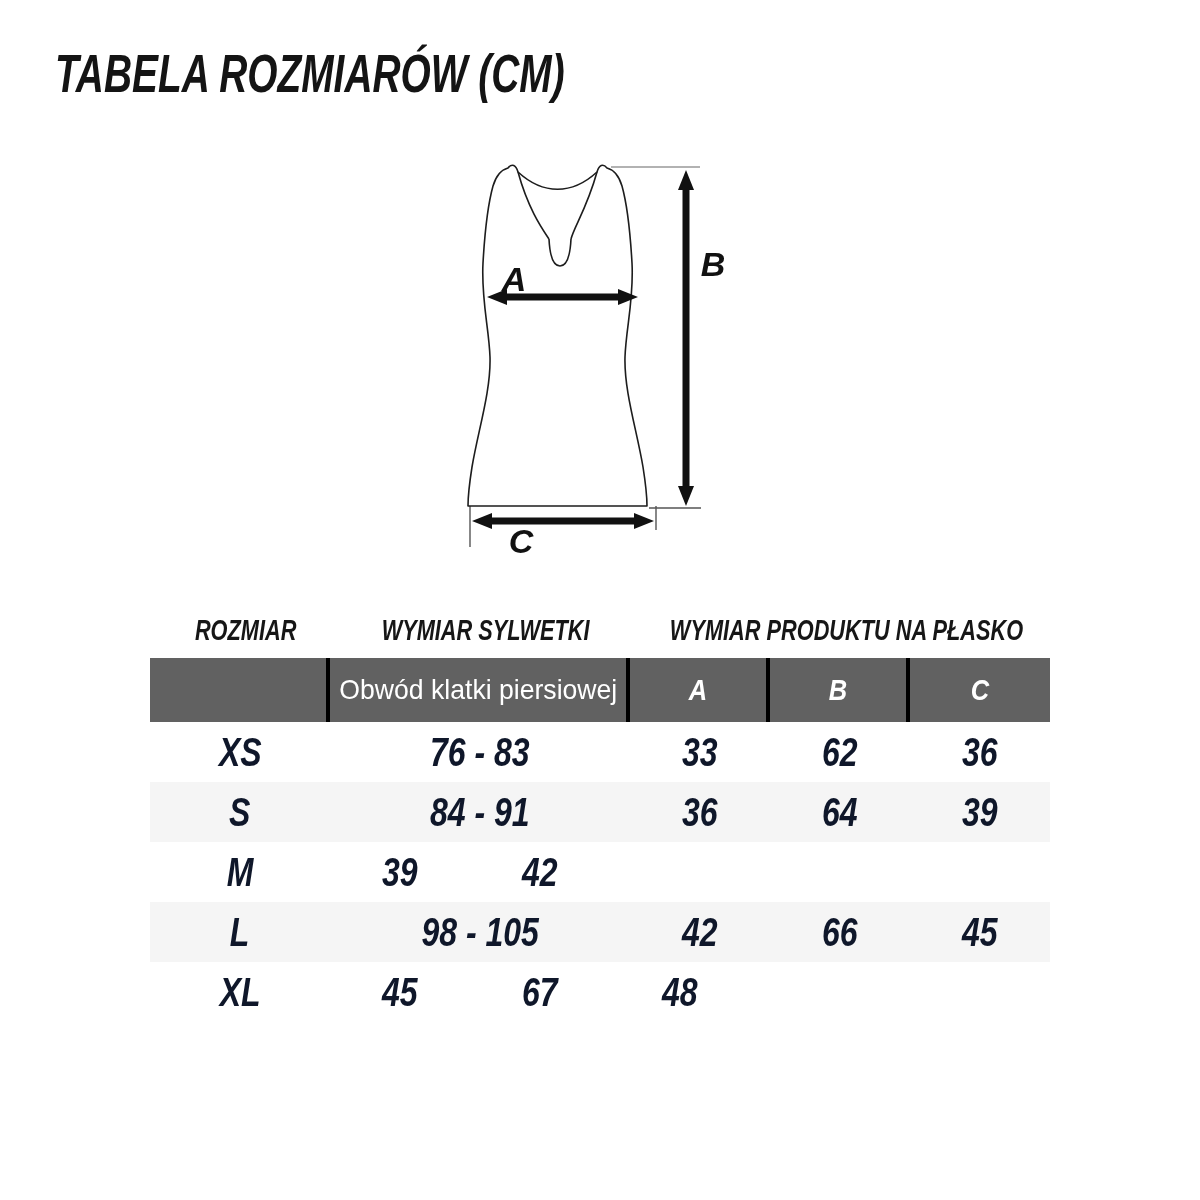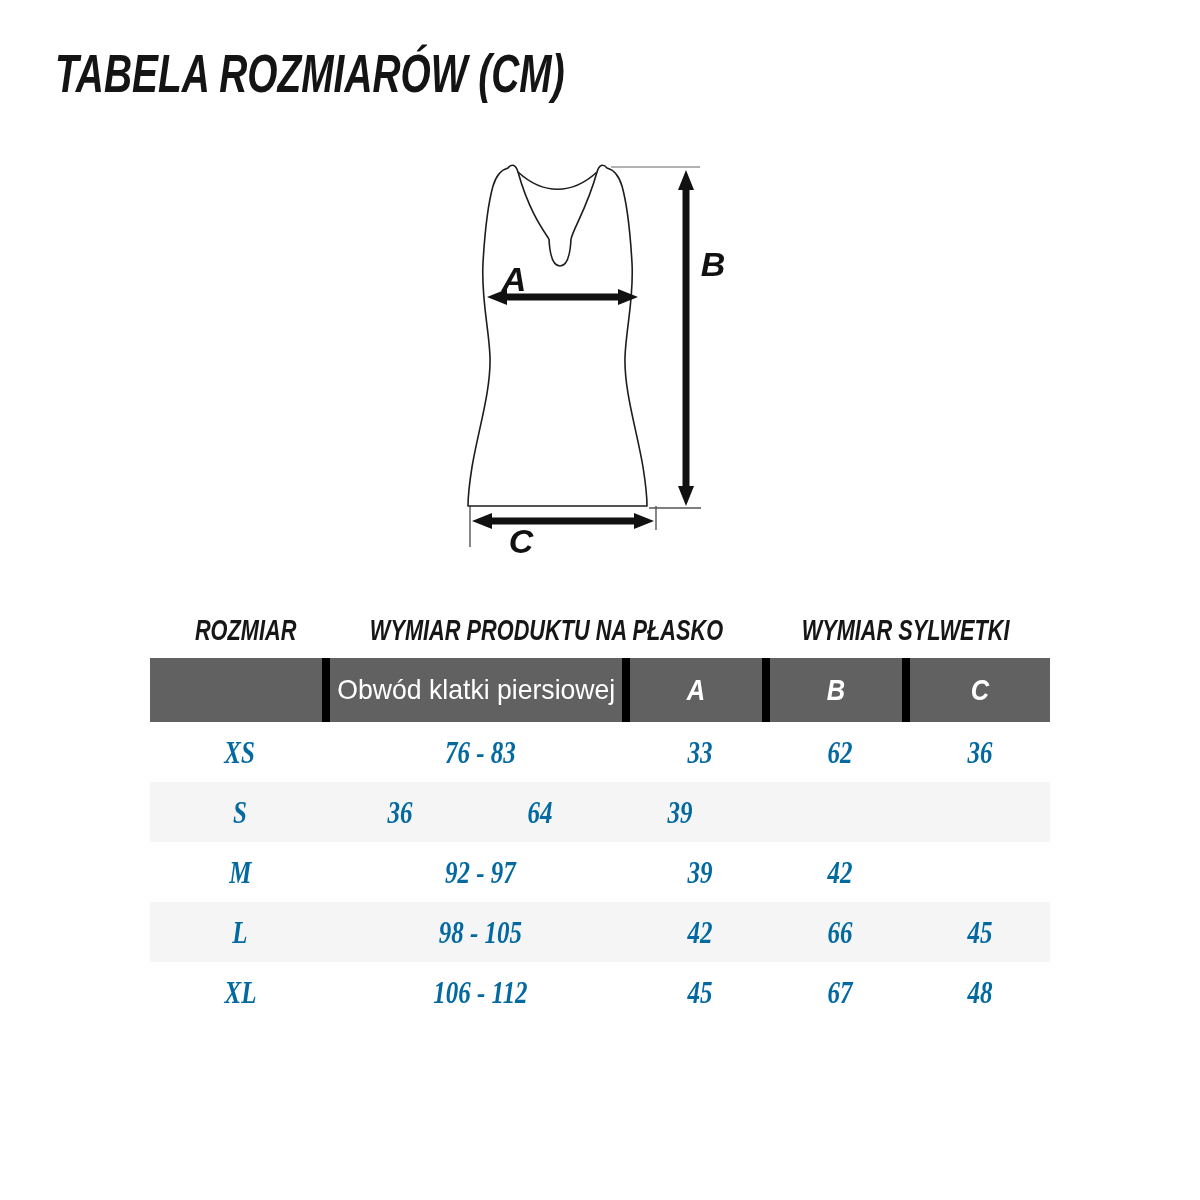--- a/index.html
+++ b/index.html
@@ -14,28 +14,28 @@
   .gheaders{position:absolute;left:156px;top:604px;width:900px;height:52px;display:flex;}
   .gh{display:flex;align-items:center;justify-content:center;font-weight:700;font-style:italic;font-size:29px;color:#161616;}
   .gh span{display:inline-block;transform:scaleX(.75);white-space:nowrap;}
   .gh1{width:180px;}.gh2{width:300px;}.gh3{width:420px;}
 
   .table{position:absolute;left:150px;top:658px;width:900px;}
   .cell{display:flex;align-items:center;justify-content:center;box-sizing:border-box;}
   .c1{width:180px;}.c2{width:300px;}.c3{width:140px;}.c4{width:140px;}.c5{width:140px;}
 
   .thead{display:flex;height:64px;}
-  .thead .cell{background:#616161;color:#ffffff;border-right:8px solid #000000;}
+  .thead .cell{background:#616161;color:#ffffff;border-right:4px solid #000000;}
   .thead .cell:last-child{border-right:none;}
   .thead .chest-label{font-size:28px;font-weight:400;}
   .thead .chest-label span{display:inline-block;transform:scaleX(.95);white-space:nowrap;}
   .thead .abc{font-size:30px;font-weight:700;font-style:italic;}
   .thead .abc span{display:inline-block;transform:scaleX(.85);}
 
-  .row{display:flex;height:60px;font-size:32px;font-weight:700;font-style:italic;color:#0369a1;font-family:Liberation Serif, serif;}
+  .row{display:flex;height:60px;font-size:41px;font-weight:700;font-style:italic;color:#0f172a;}
   .row span{display:inline-block;transform:scaleX(.78);white-space:nowrap;}
   .row.stripe{background:#f5f5f5;}
 
   .svg-label{font-family:"Liberation Sans",sans-serif;font-style:italic;font-weight:bold;font-size:34px;fill:#111;text-anchor:middle;}
 </style>
 </head>
 <body>
 
 <div class="canvas">
 
@@ -90,25 +90,25 @@
 
     <text class="svg-label" x="514" y="291">A</text>
     <text class="svg-label" x="713" y="276">B</text>
     <text class="svg-label" x="521" y="553">C</text>
   </svg>
 
   <div class="gheaders">
     <div class="gh gh1">
       <span>ROZMIAR</span>
     </div>
+    <div class="gh gh2">
+      <span>WYMIAR SYLWETKI</span>
+    </div>
     <div class="gh gh3">
       <span>WYMIAR PRODUKTU NA PŁASKO</span>
-    </div>
-    <div class="gh gh2">
-      <span>WYMIAR SYLWETKI</span>
     </div>
   </div>
 
   <div class="table">
     <div class="thead">
       <div class="cell c1"></div>
       <div class="cell c2 chest-label">
         <span>Obwód klatki piersiowej</span>
       </div>
       <div class="cell c3 abc">
@@ -137,37 +137,37 @@
         </div>
       <div class="cell c5">
           <span>36</span>
         </div>
     </div>
 
     <div class="row stripe">
       <div class="cell c1">
           <span>S</span>
         </div>
+      <div class="cell c2">
+          <span>84 - 91</span>
+        </div>
       <div class="cell c3">
           <span>36</span>
         </div>
       <div class="cell c4">
           <span>64</span>
         </div>
       <div class="cell c5">
           <span>39</span>
         </div>
     </div>
 
     <div class="row">
       <div class="cell c1">
           <span>M</span>
-        </div>
-      <div class="cell c2">
-          <span>92 - 97</span>
         </div>
       <div class="cell c3">
           <span>39</span>
         </div>
       <div class="cell c5">
           <span>42</span>
         </div>
     </div>
 
     <div class="row stripe">
@@ -185,23 +185,20 @@
         </div>
       <div class="cell c5">
           <span>45</span>
         </div>
     </div>
 
     <div class="row">
       <div class="cell c1">
           <span>XL</span>
         </div>
-      <div class="cell c2">
-          <span>106 - 112</span>
-        </div>
       <div class="cell c3">
           <span>45</span>
         </div>
       <div class="cell c4">
           <span>67</span>
         </div>
       <div class="cell c5">
           <span>48</span>
         </div>
     </div>

